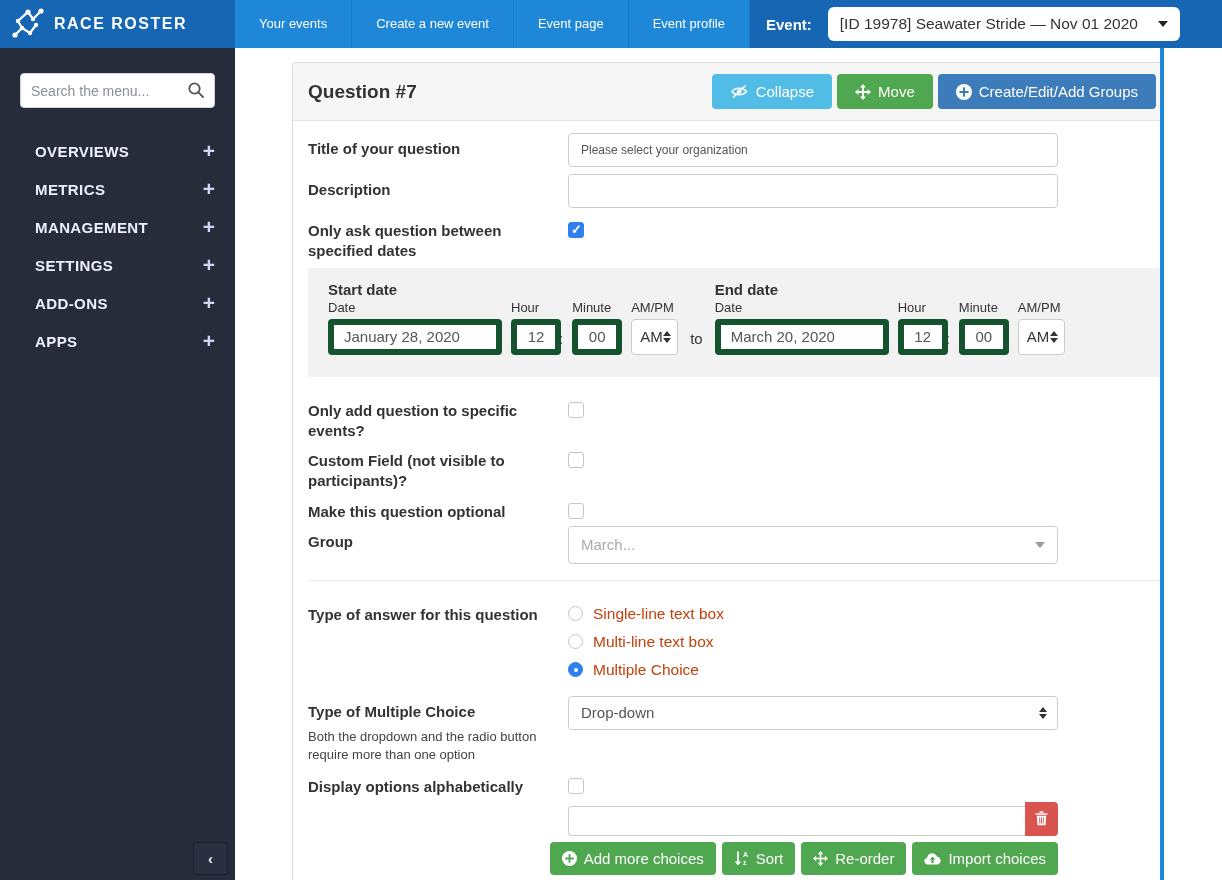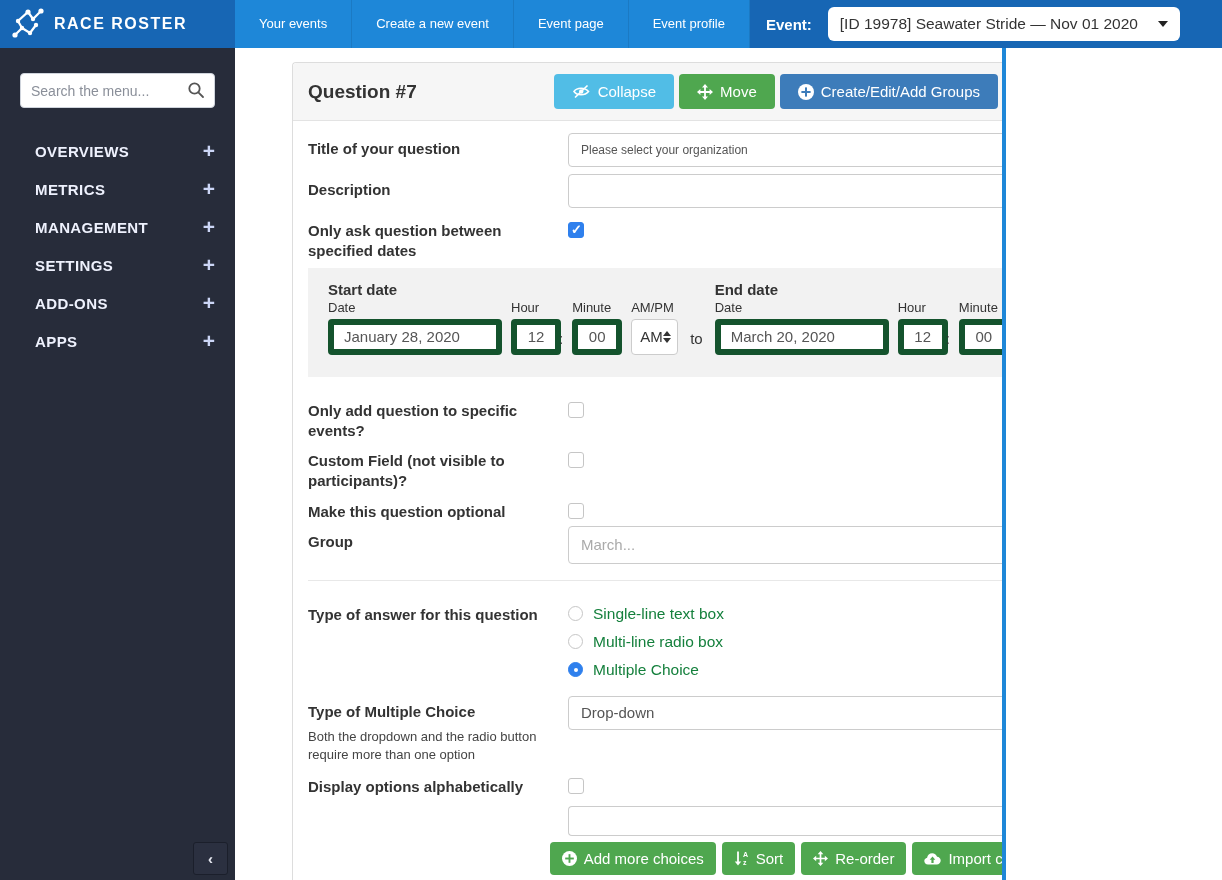--- a/index.html
+++ b/index.html
@@ -1,18 +1,18 @@
 <!DOCTYPE html>
 <html><head>
 <meta charset="utf-8">
 <style>
   * { margin:0; padding:0; box-sizing:border-box; }
   html,body { width:1222px; height:880px; overflow:hidden; background:#fff;
     font-family:"Liberation Sans", sans-serif; }
-  .page { position:relative; width:1006px; height:880px; }
+  .page { position:relative; width:1164px; height:880px; }
 
   
   .topnav { position:absolute; top:0; left:0; width:1222px; height:48px; display:flex; }
   .brand-seg { width:235px; height:48px; background:#1766b4; display:flex; align-items:center; padding-left:10px; flex:0 0 auto; }
   .brand-text { color:#fff; font-weight:bold; font-size:16px; letter-spacing:1.5px; margin-left:8px; }
   .navlinks { display:flex; background:#1e87d8; flex:0 0 auto; }
   .navlink { color:#fff; font-size:13px; line-height:48px; padding:0 24px; border-right:1px solid rgba(0,0,0,0.09); cursor:pointer; white-space:nowrap; }
   .event-seg { flex:1; background:#1766b4; display:flex; align-items:center; padding-left:16px; }
   .event-label { color:#fff; font-weight:bold; font-size:15px; margin-right:16px; }
   .event-select { width:352px; height:34px; background:#fff; border-radius:6px; display:flex; align-items:center; padding:0 12px; color:#333; font-size:15.5px; cursor:pointer; }
@@ -55,21 +55,21 @@
   
   .cbrow { margin-bottom:4px; }
   .cbrow .fctl { padding-top:7px; }
   .cb { width:16px; height:16px; border:1px solid #c6c6c6; border-radius:3px; background:#fff; display:inline-block; position:relative; cursor:pointer; }
   .cb.on { background:#2f80ed; border-color:#2f80ed; }
   .cb.on::after { content:"✓"; position:absolute; left:2px; top:-1px; color:#fff; font-size:13px; font-weight:bold; }
   .radio-row { display:flex; align-items:center; gap:10px; margin-bottom:10px; cursor:pointer; }
   .radio { width:15px; height:15px; border:1px solid #c6c6c6; border-radius:50%; background:#fff; position:relative; flex:0 0 auto; }
   .radio.on { background:#2f80ed; border-color:#2f80ed; }
   .radio.on::after { content:""; position:absolute; left:4.5px; top:4.5px; width:4px; height:4px; border-radius:50%; background:#fff; }
-  .radio-lab { font-size:15.5px; color:#15803d; }
+  .radio-lab { font-size:15.5px; color:#c2410c; }
 
   
   .datepanel { background:#f2f2f2; margin:6px -15px 18px 0; padding:13px 0 22px 20px; display:flex; align-items:flex-start; }
   .dgroup { }
   .dheading { font-weight:bold; font-size:15px; color:#333; margin-bottom:2px; }
   .dfields { display:flex; align-items:flex-end; }
   .dcol { margin-right:9px; }
   .dcol .dl { font-size:13px; color:#333; margin-bottom:4px; }
   .dinput { height:36px; border:6px solid #14532d; border-radius:4px; background:#fff; font-size:15px; color:#555; padding:0 10px; font-family:"Liberation Sans",sans-serif; outline:none; }
   .d-date { width:174px; }
@@ -334,21 +334,21 @@
 
         <div class="frow">
           <div class="flbl">Type of answer for this question</div>
           <div class="fctl" style="padding-top:6px;">
             <div class="radio-row">
               <span class="radio"></span>
               <span class="radio-lab">Single-line text box</span>
             </div>
             <div class="radio-row">
               <span class="radio"></span>
-              <span class="radio-lab">Multi-line radio box</span>
+              <span class="radio-lab">Multi-line text box</span>
             </div>
             <div class="radio-row">
               <span class="radio on"></span>
               <span class="radio-lab">Multiple Choice</span>
             </div>
           </div>
         </div>
 
         <div class="frow">
           <div class="flbl" style="width:250px;margin-right:10px;">

